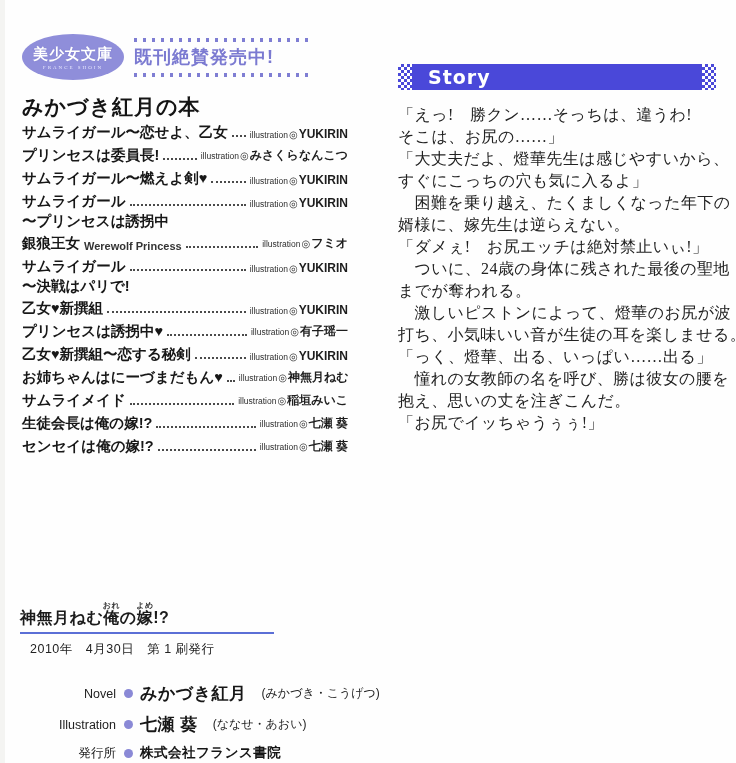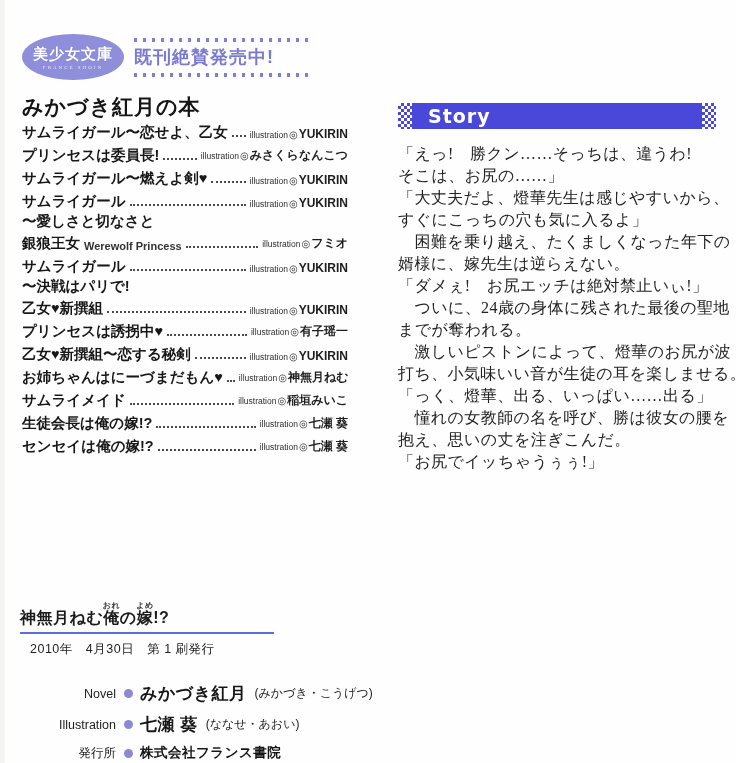--- a/index.html
+++ b/index.html
@@ -25,21 +25,21 @@
   .bk-en { font-weight:bold; font-size:11px; color:#333; margin-left:4px; white-space:nowrap; }
   .leader { flex:1; border-bottom:2px dotted #4a4a4a; margin:0 4px 4px 4px; min-width:8px; }
   .ill { white-space:nowrap; display:flex; align-items:baseline; }
   .ill-label { font-size:8.5px; color:#2e2e2e; }
   .ill-mark { font-size:10px; color:#2e2e2e; margin:0 1px; }
   .ill-name { font-size:12px; font-weight:bold; color:#1d1d1d; }
   .book-sub { font-weight:bold; font-size:14.5px; line-height:16px; margin:-3px 0 6px 0; color:#171717; }
 
   
   .story-col { position:absolute; left:398px; top:64px; width:318px; }
-  .story-bar { display:flex; align-items:stretch; height:26px;margin-top:39px; }
+  .story-bar { display:flex; align-items:stretch; height:26px; }
   .dither { width:14px; background-image:
       linear-gradient(45deg,#4a48d9 25%,transparent 25%,transparent 75%,#4a48d9 75%,#4a48d9),
       linear-gradient(45deg,#4a48d9 25%,transparent 25%,transparent 75%,#4a48d9 75%,#4a48d9);
     background-size:6px 6px; background-position:0 0,3px 3px; }
   .bar-solid { flex:1; background:#4a48d9; display:flex; align-items:center; }
   .story-title { color:#ffffff; font-weight:bold; font-size:19px; letter-spacing:1px; padding-left:16px; font-family:"DejaVu Sans", sans-serif; }
   .story-text { margin-top:14px; font-family:"Liberation Serif","DejaVu Serif",serif; font-size:16px; color:#222; letter-spacing:0.4px; }
   .story-line { line-height:22px; white-space:nowrap; }
 
   
@@ -49,21 +49,21 @@
   .rule { border-top:2px solid #5b6fd6; margin-top:3px; width:254px; }
   .edition { margin-top:7px; margin-left:10px; font-size:12.5px; color:#222; letter-spacing:0.5px; }
 
   
   .credits { position:absolute; left:20px; top:682px; }
   .credit-row { display:flex; align-items:center; margin-bottom:8px; }
   .credit-label { width:96px; text-align:right; font-size:12.5px; color:#222; }
   .credit-bullet { width:9px; height:9px; border-radius:50%; background:#8a89d6; margin:0 7px 0 8px; flex:none; }
   .credit-value { font-size:17px; font-weight:bold; color:#161616; letter-spacing:0.5px; }
   .credit-value.small { font-size:13.5px; }
-  .credit-reading { font-size:12px; color:#222; margin-left:8px; }
+  .credit-reading { font-size:12px; color:#222; margin-left:15px; }
 </style>
 </head>
 <body>
 
 <div class="page">
   <div class="scan-edge"></div>
 
   <div class="brand-row">
     <div class="logo">
       <div class="logo-brand">美少女文庫</div>
@@ -112,21 +112,21 @@
 
     <div class="book-row">
       <span class="bk-title">サムライガール</span>
       <span class="leader"></span>
       <span class="ill">
         <span class="ill-label">illustration</span>
         <span class="ill-mark">◎</span>
         <span class="ill-name">YUKIRIN</span>
       </span>
     </div>
-    <div class="book-sub">〜愛しさと切なさと</div>
+    <div class="book-sub">〜プリンセスは誘拐中</div>
 
     <div class="book-row">
       <span class="bk-title">銀狼王女</span>
       <span class="bk-en">Werewolf Princess</span>
       <span class="leader"></span>
       <span class="ill">
         <span class="ill-label">illustration</span>
         <span class="ill-mark">◎</span>
         <span class="ill-name">フミオ</span>
       </span>

